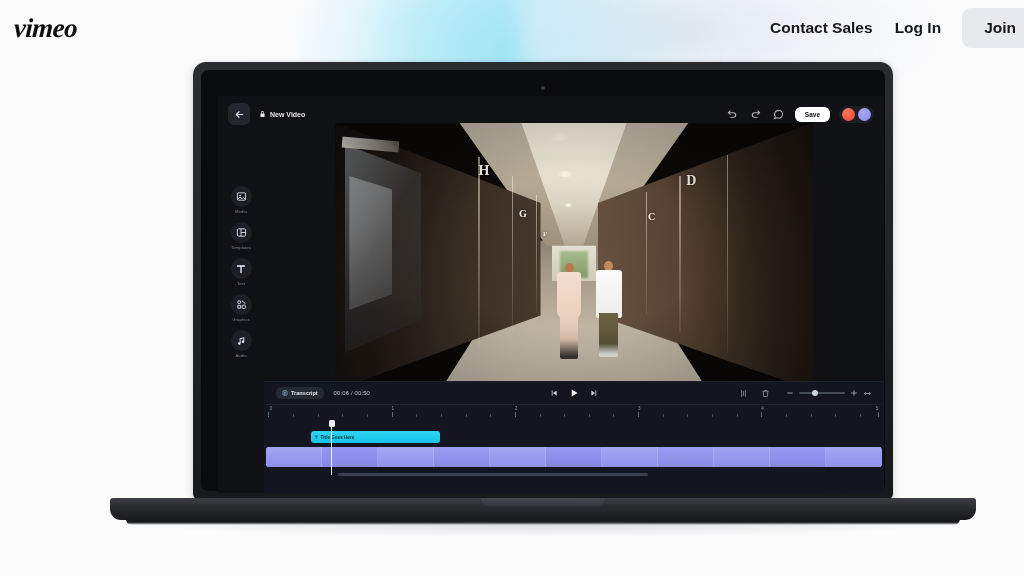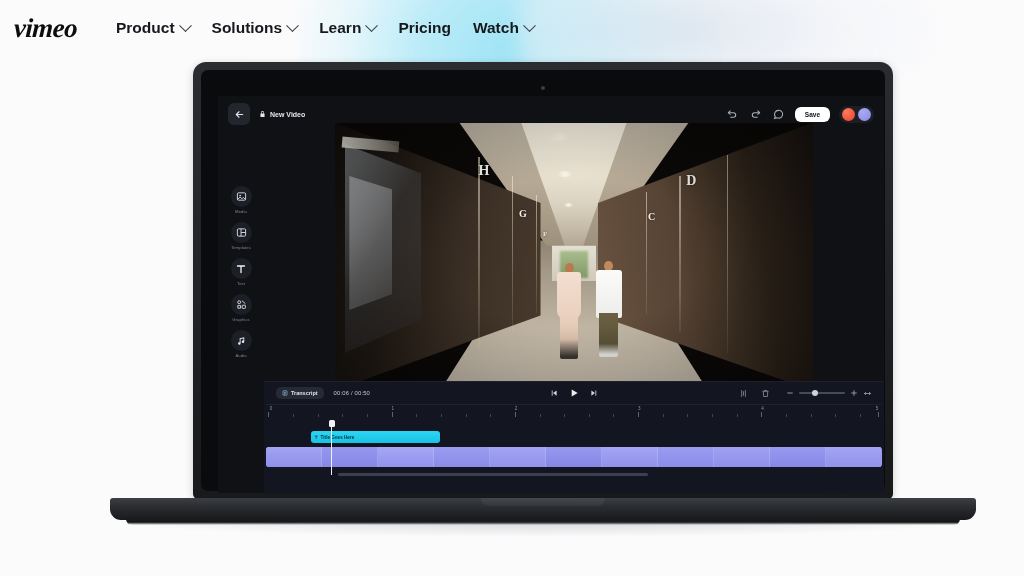--- a/index.html
+++ b/index.html
@@ -399,42 +399,26 @@
 
 <div id="page">
 
   <div class="bg-base"></div>
   <div class="bg-glow"></div>
   <div class="bg-glow2"></div>
 
   <div class="nav">
     <div class="logo">vimeo</div>
 
-    <div class="nav-links">
-      <div class="nav-item">
-        <span>Product</span>
-        <span class="caret"></span>
-      </div>
-      <div class="nav-item">
-        <span>Solutions</span>
-        <span class="caret"></span>
-      </div>
-      <div class="nav-item">
-        <span>Learn</span>
-        <span class="caret"></span>
-      </div>
-      <div class="nav-item">
-        <span>Pricing</span>
-      </div>
-      <div class="nav-item">
-        <span>Watch</span>
-        <span class="caret"></span>
-      </div>
+
+    <div class="nav-right">
+      <div class="nav-item">Contact Sales</div>
+      <div class="nav-item">Log In</div>
+      <div class="join-btn">Join</div>
     </div>
-
   </div>
 
   <div class="laptop">
 
     <div class="laptop-lid">
       <div class="lid-inner">
         <div class="webcam"></div>
 
         <div class="screen">
           <div class="editor">

